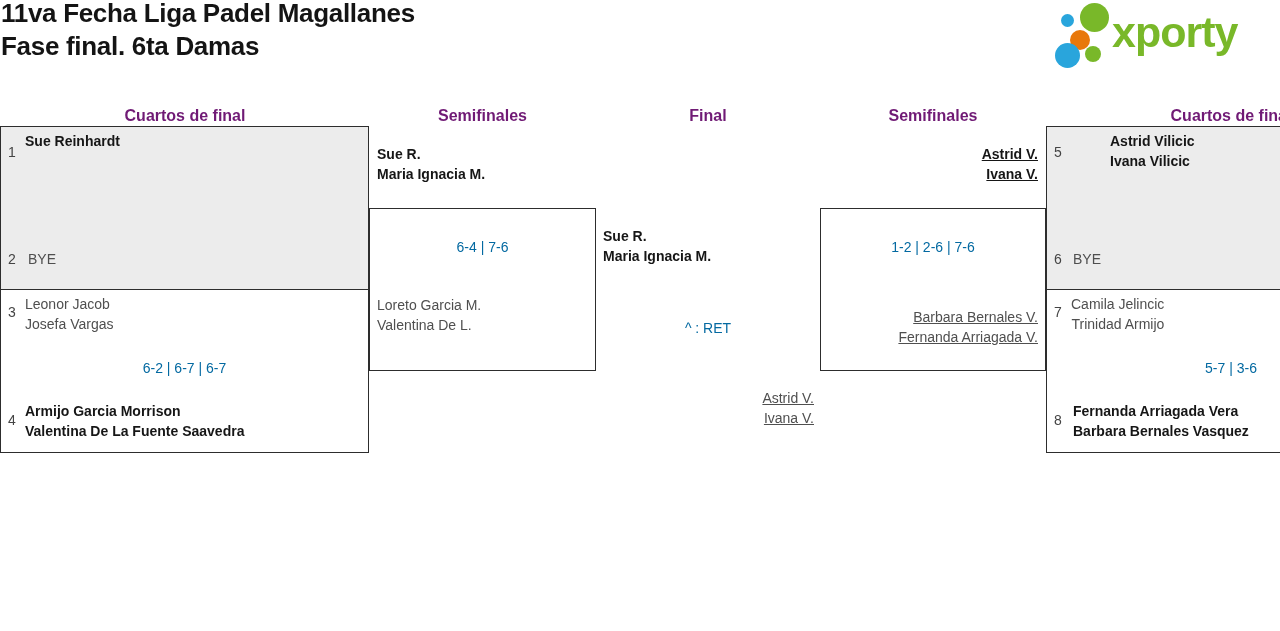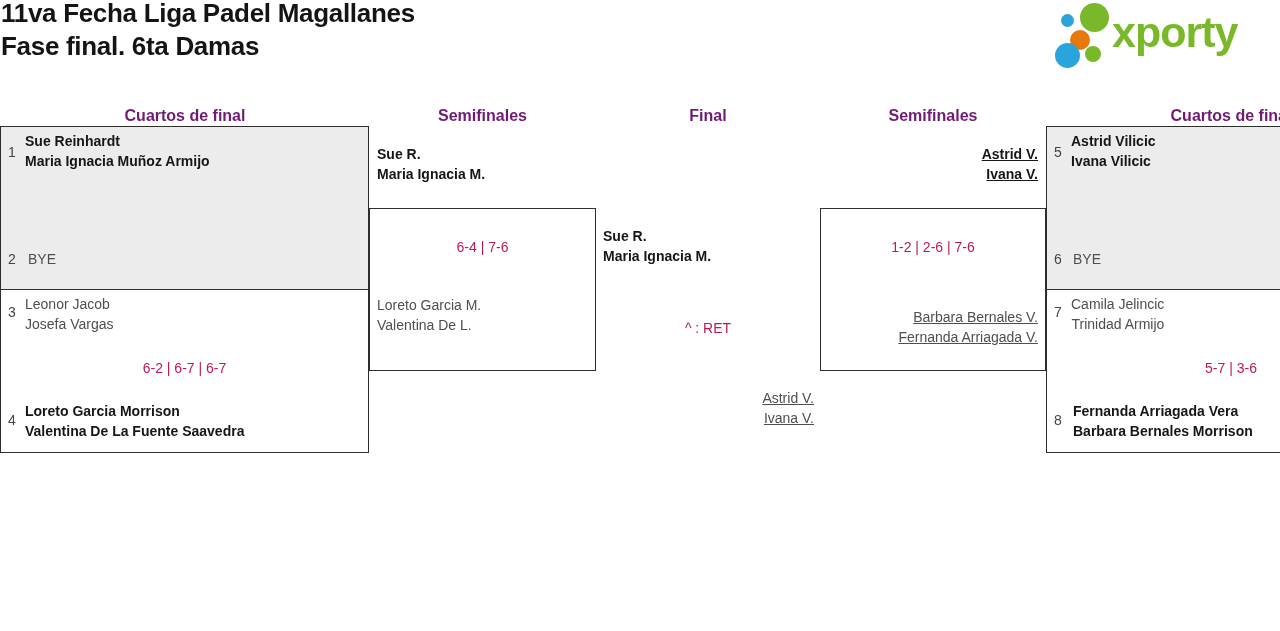--- a/index.html
+++ b/index.html
@@ -17,21 +17,21 @@
   }
   .box{
     position:absolute;box-sizing:border-box;border:1.5px solid var(--border-dark,#2d2d2d);
     background:#ffffff;
   }
   .box.gray{background:var(--box-gray,#ececec);}
   .team{position:absolute;font-size:14px;line-height:19.5px;color:var(--loser-text,#4f4f4f);white-space:nowrap;}
   .team.winner{font-weight:700;color:var(--winner-text,#161616);}
   .team.alignr{text-align:right;text-decoration:underline;}
   .seed{position:absolute;width:14px;text-align:center;font-size:14px;line-height:19.5px;color:#444;}
-  .score{position:absolute;font-size:14px;line-height:19.5px;color:#be185d;text-align:center;white-space:nowrap;}
+  .score{position:absolute;font-size:14px;line-height:19.5px;color:#0369a1;text-align:center;white-space:nowrap;}
   .bye{position:absolute;font-size:14px;line-height:19.5px;color:var(--loser-text,#4f4f4f);}
   
   .logo{position:absolute;left:1050px;top:0;width:230px;height:78px;cursor:pointer;}
   .dot{position:absolute;border-radius:50%;}
   .dot.d1{left:11px;top:14px;width:13px;height:13px;background:var(--logo-blue,#29a5dc);}
   .dot.d2{left:30px;top:3px;width:29px;height:29px;background:var(--logo-green,#79b829);}
   .dot.d3{left:20px;top:30px;width:20px;height:20px;background:var(--logo-orange,#e8780a);}
   .dot.d4{left:5px;top:43px;width:25px;height:25px;background:var(--logo-blue,#29a5dc);}
   .dot.d5{left:35px;top:46px;width:16px;height:16px;background:var(--logo-green,#79b829);}
   .logo-text{
@@ -67,34 +67,33 @@
   <div class="box gray" style="left:0;top:126px;width:369px;height:164px;"></div>
   <div class="box" style="left:0;top:289px;width:369px;height:164px;"></div>
   <div class="box" style="left:369px;top:208px;width:227px;height:163px;"></div>
   <div class="box" style="left:820px;top:208px;width:226px;height:163px;"></div>
   <div class="box gray" style="left:1046px;top:126px;width:370px;height:164px;"></div>
   <div class="box" style="left:1046px;top:289px;width:370px;height:164px;"></div>
 
   <div class="seed" style="left:5px;top:143px;">1</div>
   <div class="team winner" style="left:25px;top:132px;">
     <div>Sue Reinhardt</div>
-    <div>Maria Ignacia Muñoz Armijo</div>
   </div>
   <div class="seed" style="left:5px;top:250px;">2</div>
   <div class="bye" style="left:28px;top:250px;">BYE</div>
 
   <div class="seed" style="left:5px;top:303px;">3</div>
   <div class="team" style="left:25px;top:295px;">
     <div>Leonor Jacob</div>
     <div>Josefa Vargas</div>
   </div>
   <div class="score" style="left:0;width:369px;top:359px;">6-2 | 6-7 | 6-7</div>
   <div class="seed" style="left:5px;top:411px;">4</div>
   <div class="team winner" style="left:25px;top:402px;">
-    <div>Loreto Garcia Morrison</div>
+    <div>Armijo Garcia Morrison</div>
     <div>Valentina De La Fuente Saavedra</div>
   </div>
 
   <div class="team winner" style="left:377px;top:145px;">
     <div>Sue R.</div>
     <div>Maria Ignacia M.</div>
   </div>
   <div class="score" style="left:369px;width:227px;top:238px;">6-4 | 7-6</div>
   <div class="team" style="left:377px;top:296px;">
     <div>Loreto Garcia M.</div>
@@ -115,32 +114,32 @@
     <div>Astrid V.</div>
     <div>Ivana V.</div>
   </div>
   <div class="score" style="left:820px;width:226px;top:238px;">1-2 | 2-6 | 7-6</div>
   <div class="team alignr" style="left:820px;width:218px;top:308px;">
     <div>Barbara Bernales V.</div>
     <div>Fernanda Arriagada V.</div>
   </div>
 
   <div class="seed" style="left:1051px;top:143px;">5</div>
-  <div class="team winner" style="left:1071px;top:132px;">
+  <div class="team winner" style="left:1110px;top:132px;">
     <div>Astrid Vilicic</div>
     <div>Ivana Vilicic</div>
   </div>
   <div class="seed" style="left:1051px;top:250px;">6</div>
   <div class="bye" style="left:1073px;top:250px;">BYE</div>
 
   <div class="seed" style="left:1051px;top:303px;">7</div>
   <div class="team" style="left:1071px;top:295px;text-align:right;">
     <div>Camila Jelincic</div>
     <div>Trinidad Armijo</div>
   </div>
   <div class="score" style="left:1046px;width:370px;top:359px;">5-7 | 3-6</div>
   <div class="seed" style="left:1051px;top:411px;">8</div>
   <div class="team winner" style="left:1073px;top:402px;">
     <div>Fernanda Arriagada Vera</div>
-    <div>Barbara Bernales Morrison</div>
+    <div>Barbara Bernales Vasquez</div>
   </div>
 
 </div>
 
 </body></html>

